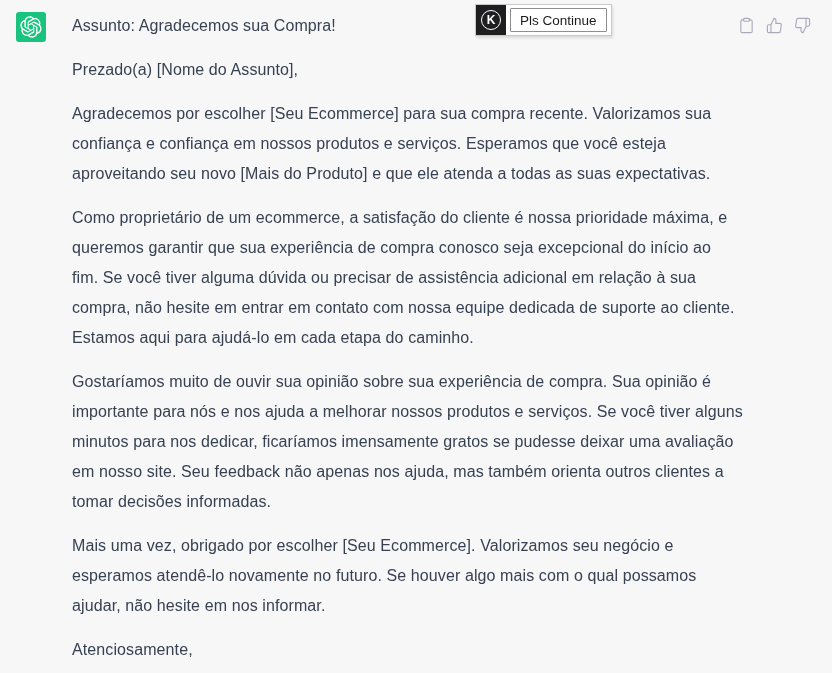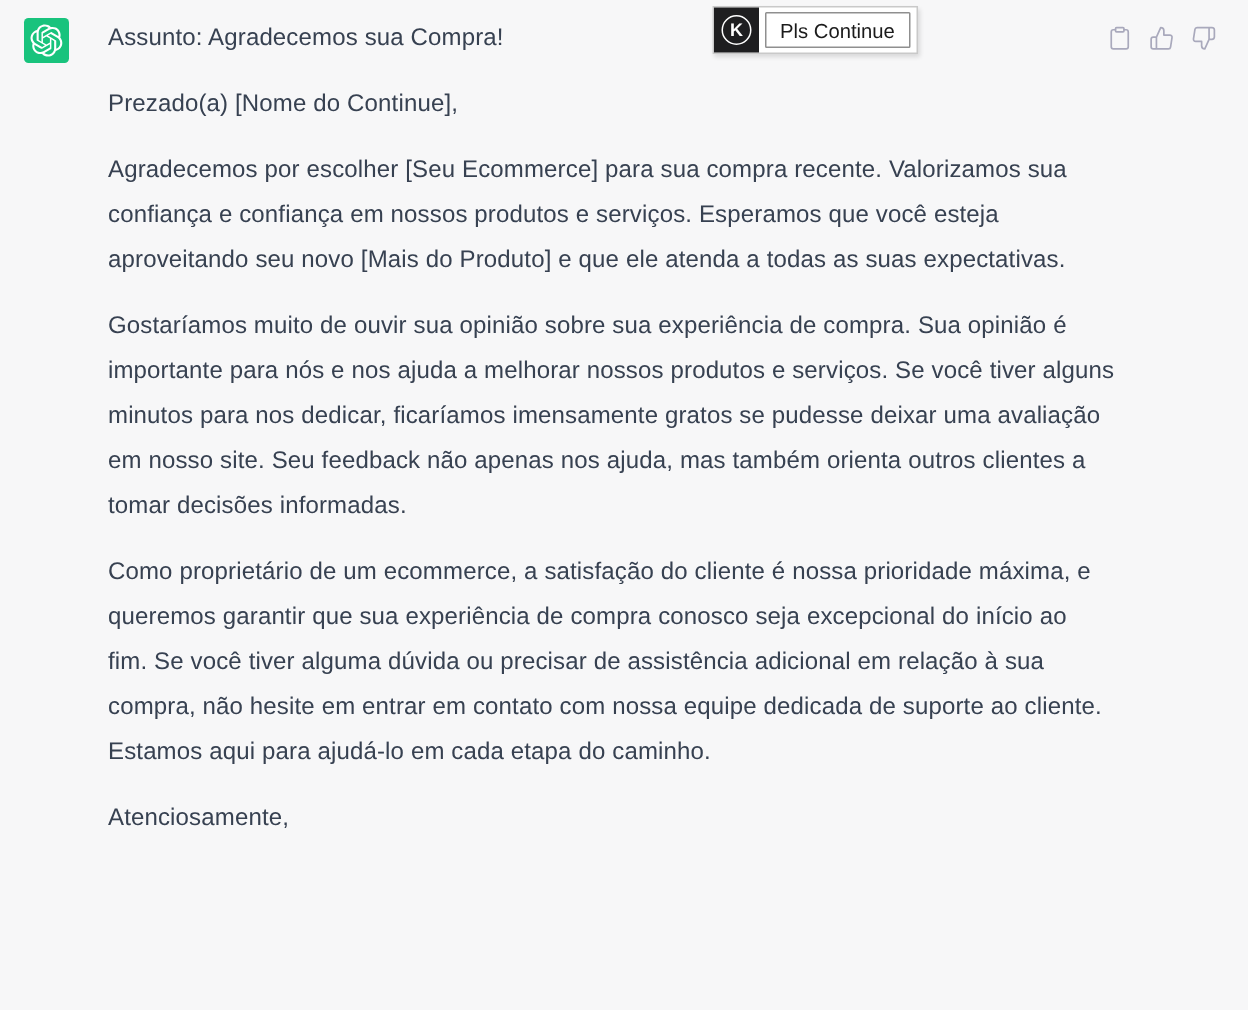--- a/index.html
+++ b/index.html
@@ -93,34 +93,37 @@
 <div class="message">
 
   <div class="avatar">
     <svg viewBox="0 0 41 41" xmlns="http://www.w3.org/2000/svg">
       <path d="M37.5324 16.8707C37.9808 15.5241 38.1363 14.0974 37.9886 12.6859C37.8409 11.2744 37.3934 9.91076 36.676 8.68622C35.6126 6.83404 33.9882 5.3676 32.0373 4.4985C30.0864 3.62941 27.9098 3.40259 25.8215 3.85078C24.8796 2.7893 23.7219 1.94125 22.4257 1.36341C21.1295 0.785575 19.7249 0.491269 18.3058 0.500197C16.1708 0.495044 14.0893 1.16803 12.3614 2.42214C10.6335 3.67624 9.34853 5.44666 8.6917 7.47815C7.30085 7.76286 5.98686 8.3414 4.8377 9.17505C3.68854 10.0087 2.73073 11.0782 2.02839 12.312C0.956464 14.1591 0.498905 16.2988 0.721698 18.4228C0.944492 20.5467 1.83612 22.5449 3.268 24.1293C2.81966 25.4759 2.66413 26.9026 2.81182 28.3141C2.95951 29.7256 3.40701 31.0892 4.12437 32.3138C5.18791 34.1659 6.8123 35.6322 8.76321 36.5013C10.7141 37.3704 12.8907 37.5973 14.979 37.1492C15.9208 38.2107 17.0786 39.0587 18.3747 39.6366C19.6709 40.2144 21.0755 40.5087 22.4946 40.4998C24.6307 40.5054 26.7133 39.8321 28.4418 38.5772C30.1704 37.3223 31.4556 35.5506 32.1119 33.5179C33.5027 33.2332 34.8167 32.6547 35.9659 31.821C37.115 30.9874 38.0728 29.9178 38.7752 28.684C39.8458 26.8371 40.3023 24.6979 40.0789 22.5748C39.8556 20.4517 38.9639 18.4544 37.5324 16.8707ZM22.4978 37.8849C20.7443 37.8874 19.0459 37.2733 17.6994 36.1501C17.7601 36.117 17.8666 36.0586 17.936 36.0161L25.9004 31.4156C26.1003 31.3019 26.2663 31.137 26.3813 30.9378C26.4964 30.7386 26.5563 30.5124 26.5549 30.2825V19.0542L29.9213 20.998C29.9389 21.0068 29.9541 21.0198 29.9656 21.0359C29.977 21.052 29.9842 21.0707 29.9867 21.0902V30.3889C29.9842 32.375 29.1946 34.2791 27.7909 35.6841C26.3872 37.0892 24.4838 37.8806 22.4978 37.8849ZM6.39227 31.0064C5.51397 29.4888 5.19742 27.7107 5.49804 25.9832C5.55718 26.0187 5.66048 26.0818 5.73461 26.1244L13.699 30.7248C13.8975 30.8408 14.1233 30.902 14.3532 30.902C14.583 30.902 14.8088 30.8408 15.0073 30.7248L24.731 25.1103V28.9979C24.7321 29.0177 24.7283 29.0376 24.7199 29.0556C24.7115 29.0736 24.6988 29.0893 24.6829 29.1012L16.6317 33.7497C14.9096 34.7416 12.8643 35.0097 10.9447 34.4954C9.02506 33.9811 7.38785 32.7263 6.39227 31.0064ZM4.29707 13.6194C5.17156 12.0998 6.55279 10.9364 8.19885 10.3327C8.19885 10.4013 8.19491 10.5228 8.19491 10.6071V19.808C8.19351 20.0378 8.25334 20.2638 8.36823 20.4629C8.48312 20.6619 8.64893 20.8267 8.84863 20.9404L18.5723 26.5542L15.206 28.4979C15.1894 28.5089 15.1703 28.5155 15.1505 28.5173C15.1307 28.5191 15.1107 28.5159 15.0924 28.5082L7.04046 23.8557C5.32135 22.8601 4.06716 21.2235 3.55289 19.3046C3.03862 17.3858 3.30624 15.3413 4.29707 13.6194ZM31.955 20.0556L22.2312 14.4411L25.5976 12.4981C25.6142 12.4872 25.6333 12.4805 25.6531 12.4787C25.6729 12.4769 25.6928 12.4801 25.7111 12.4879L33.7631 17.1364C34.9967 17.849 36.0017 18.8982 36.6606 20.1613C37.3194 21.4244 37.6047 22.849 37.483 24.2684C37.3613 25.6878 36.8376 27.0432 35.9733 28.1759C35.1089 29.3086 33.9398 30.1717 32.6027 30.6641C32.6027 30.5947 32.6027 30.4733 32.6027 30.3889V21.188C32.6048 20.9586 32.5455 20.7328 32.4309 20.5338C32.3163 20.3348 32.1505 20.1698 31.955 20.0556ZM35.3055 15.0128C35.2464 14.9765 35.1431 14.9142 35.069 14.8717L27.1045 10.2712C26.906 10.1554 26.6803 10.0943 26.4504 10.0943C26.2206 10.0943 25.9948 10.1554 25.7963 10.2712L16.0726 15.8858V11.9982C16.0715 11.9783 16.0753 11.9585 16.0837 11.9405C16.0921 11.9225 16.1048 11.9068 16.1207 11.8949L24.1719 7.25025C25.4053 6.53903 26.8158 6.19376 28.2383 6.25482C29.6608 6.31589 31.0364 6.78077 32.2044 7.59508C33.3723 8.40939 34.2842 9.53945 34.8334 10.8531C35.3826 12.1667 35.5464 13.6095 35.3055 15.0128ZM14.2424 21.9419L10.8752 19.9981C10.8576 19.9893 10.8423 19.9763 10.8309 19.9602C10.8195 19.9441 10.8122 19.9254 10.8098 19.9058V10.6071C10.8107 9.18295 11.2173 7.78848 11.9819 6.58696C12.7466 5.38544 13.8377 4.42659 15.1275 3.82264C16.4173 3.21869 17.8524 2.99464 19.2649 3.1767C20.6775 3.35876 22.0089 3.93941 23.1034 4.85067C23.0427 4.88379 22.937 4.94215 22.8668 4.98473L14.9024 9.58517C14.7025 9.69878 14.5366 9.86356 14.4215 10.0626C14.3065 10.2616 14.2466 10.4877 14.2479 10.7175L14.2424 21.9419ZM16.071 17.9991L20.4018 15.4978L24.7325 17.9975V22.9985L20.4018 25.4983L16.071 22.9985V17.9991Z"></path>
     </svg>
   </div>
 
   <div class="content">
       <p>Assunto: Agradecemos sua Compra!</p>
-      <p>Prezado(a) [Nome do Continue],</p>
+      <p>Prezado(a) [Nome do Assunto],</p>
       <p>Agradecemos por escolher [Seu Ecommerce] para sua compra recente. Valorizamos sua
 confiança e confiança em nossos produtos e serviços. Esperamos que você esteja
 aproveitando seu novo [Mais do Produto] e que ele atenda a todas as suas expectativas.</p>
+      <p>Como proprietário de um ecommerce, a satisfação do cliente é nossa prioridade máxima, e
+queremos garantir que sua experiência de compra conosco seja excepcional do início ao
+fim. Se você tiver alguma dúvida ou precisar de assistência adicional em relação à sua
+compra, não hesite em entrar em contato com nossa equipe dedicada de suporte ao cliente.
+Estamos aqui para ajudá-lo em cada etapa do caminho.</p>
       <p>Gostaríamos muito de ouvir sua opinião sobre sua experiência de compra. Sua opinião é
 importante para nós e nos ajuda a melhorar nossos produtos e serviços. Se você tiver alguns
 minutos para nos dedicar, ficaríamos imensamente gratos se pudesse deixar uma avaliação
 em nosso site. Seu feedback não apenas nos ajuda, mas também orienta outros clientes a
 tomar decisões informadas.</p>
-      <p>Como proprietário de um ecommerce, a satisfação do cliente é nossa prioridade máxima, e
-queremos garantir que sua experiência de compra conosco seja excepcional do início ao
-fim. Se você tiver alguma dúvida ou precisar de assistência adicional em relação à sua
-compra, não hesite em entrar em contato com nossa equipe dedicada de suporte ao cliente.
-Estamos aqui para ajudá-lo em cada etapa do caminho.</p>
+      <p>Mais uma vez, obrigado por escolher [Seu Ecommerce]. Valorizamos seu negócio e
+esperamos atendê-lo novamente no futuro. Se houver algo mais com o qual possamos
+ajudar, não hesite em nos informar.</p>
       <p>Atenciosamente,</p>
     </div>
 
   <div class="overlay-widget">
     <div class="k-badge">
       <span class="k-circle">K</span>
     </div>
     <button class="continue-btn">Pls Continue</button>
   </div>
 

